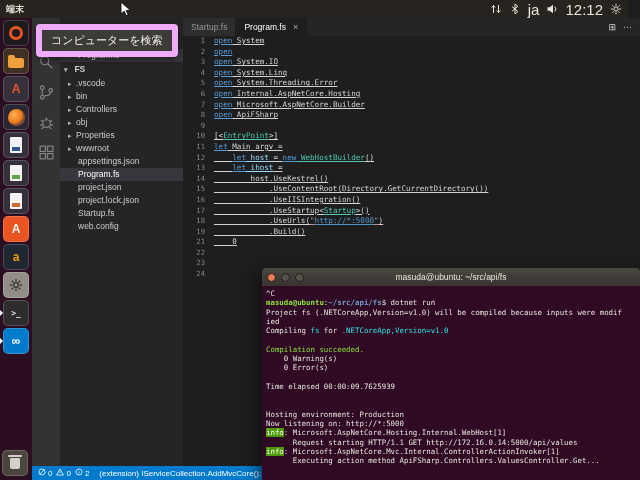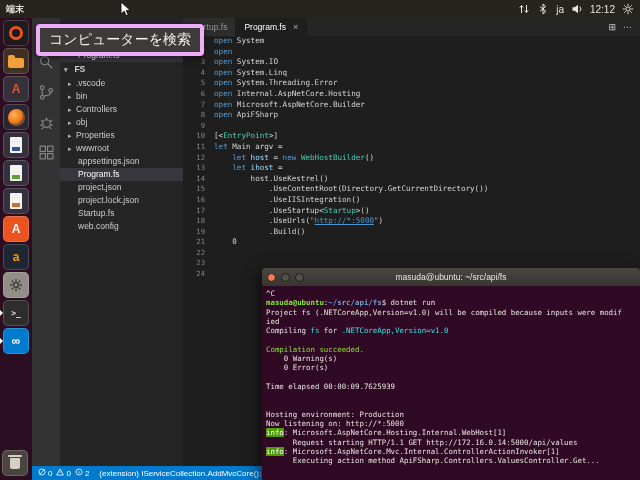--- a/index.html
+++ b/index.html
@@ -1,25 +1,25 @@
 <!DOCTYPE html>
 <html style="--statusbar: #007acc; --terminal_bg: #300a24; --launcher_bg: #2c0e22; --topbar_bg: #27231f; --ubuntu_orange: #e95420;"><head>
 <meta charset="utf-8">
 <style>
   html,body{margin:0;padding:0;background:#000;}
   .screen{position:relative;width:640px;height:480px;overflow:hidden;background:#1e1e1e;
           font-family:"Liberation Sans",sans-serif;-webkit-font-smoothing:antialiased;}
   
-  .topbar{position:absolute;left:0;top:0;right:0;height:18px;background:var(--topbar_bg,#27231f);
+  .topbar{position:absolute;left:0;top:0;right:12px;height:18px;background:var(--topbar_bg,#27231f);
           color:#e8e4dc;font-size:9px;display:flex;align-items:center;justify-content:space-between;z-index:40;}
   .topbar .appname{padding-left:6px;font-weight:bold;}
   .tb-right{display:flex;align-items:center;gap:7px;padding-right:6px;}
   .tb-icon{display:inline-flex;width:12px;height:12px;color:#e8e4dc;}
   .tb-icon svg{width:12px;height:12px;}
-  .tb-text{font-size:10px;}
+  .tb-text{font-size:15px;}
   
   .launcher{position:absolute;left:0;top:18px;bottom:0;width:32px;background:var(--launcher_bg,#2c0e22);z-index:30;}
   .tile{position:relative;width:26px;height:26px;margin:2px auto 1px auto;border-radius:5px;
         border:1px solid rgba(255,255,255,.18);box-sizing:border-box;display:flex;align-items:center;justify-content:center;cursor:pointer;}
   .tile .runarrow{position:absolute;left:-5px;top:8px;width:0;height:0;border-top:4px solid transparent;
         border-bottom:4px solid transparent;border-left:4px solid #fff;}
   .tile.trash{position:absolute;bottom:4px;left:2px;margin:0;}
   .g-ring{width:14px;height:14px;border:3px solid #e95420;border-radius:50%;box-sizing:border-box;}
   .g-folder{position:relative;width:16px;height:10px;background:#f0a13c;border-radius:1px 2px 2px 2px;margin-top:3px;}
   .g-folder:before{content:"";position:absolute;top:-3px;left:0;width:7px;height:3px;background:#f0a13c;border-radius:2px 2px 0 0;}
@@ -51,21 +51,21 @@
   .tabbar{position:absolute;left:0;right:0;top:0;height:18px;background:#252526;display:flex;align-items:stretch;}
   .tab{display:flex;align-items:center;padding:0 8px;background:#2d2d2d;color:#969696;font-size:8.5px;
        border-right:1px solid #1e1e1e;cursor:pointer;}
   .tab.active{background:#1e1e1e;color:#ffffff;}
   .tab .close{margin-left:7px;color:#aaaaaa;font-size:9px;}
   .tab-actions{margin-left:auto;display:flex;align-items:center;gap:7px;color:#cccccc;font-size:9px;padding-right:8px;}
   .tab-actions span{cursor:pointer;}
   .editor{position:absolute;left:0;right:0;top:18px;bottom:0;background:#1e1e1e;overflow:hidden;cursor:text;}
   .cl{display:flex;height:10.6px;line-height:10.6px;font-family:"DejaVu Sans Mono",monospace;font-size:7.6px;}
   .cl .ln{width:22px;text-align:right;padding-right:9px;color:#858585;flex:none;font-size:7.2px;}
-  .tok{white-space:pre;}
+  .tok{white-space:pre;text-decoration:underline;}
   .c-kw{color:#569cd6}.c-type{color:#4ec9b0}.c-str{color:#ce9178}
   .c-link{color:#4e94ce;text-decoration:underline}.c-var{color:#9cdcfe}.c-def{color:#d4d4d4}
   
   .statusbar{position:absolute;left:0;right:0;bottom:0;height:14px;background:var(--statusbar,#007acc);
              color:#ffffff;font-size:8px;display:flex;align-items:center;gap:4px;padding-left:6px;white-space:nowrap;overflow:hidden;}
   .sb-item{display:flex;align-items:center;gap:2px;cursor:pointer;}
   .sb-item svg{width:8px;height:8px;}
   .sb-msg{margin-left:6px;}
   
   .termwin{position:absolute;left:262px;top:268px;width:378px;height:212px;z-index:50;
@@ -76,22 +76,22 @@
   .wbtn.close{background:#f27b57;}
   .wbtn.min,.wbtn.max{background:#56524b;}
   .termtitle{position:absolute;left:0;right:0;text-align:center;color:#e8e4dc;font-size:8.5px;pointer-events:none;}
   .termbody{position:absolute;left:0;right:0;top:18px;bottom:0;background:var(--terminal_bg,#300a24);
             padding:3px 4px;box-sizing:border-box;overflow:hidden;cursor:text;}
   .tl{height:9.3px;line-height:9.3px;font-family:"DejaVu Sans Mono",monospace;font-size:7.4px;color:#e6e3df;white-space:pre;overflow:hidden;}
   .t-user{color:#8ae234;font-weight:bold}.t-path{color:#729fcf;font-weight:bold}
   .t-ok{color:#8ae234}.t-cyan{color:#34e2e2}.t-def{color:#e6e3df}
   .t-info{background:#4e9a06;color:#ffffff;}
   
-  .tooltip{position:absolute;left:36px;top:24px;z-index:60;background:#3c3b37;border:4px solid #f0abfc;
-           border-radius:4px;padding:3px 9px;color:#f4f1ec;font-size:14px;box-shadow:0 2px 6px rgba(0,0,0,.5);white-space:nowrap;}
+  .tooltip{position:absolute;left:36px;top:24px;z-index:60;background:#3c3b37;border:6px solid #f0abfc;
+           border-radius:4px;padding:3px 9px;color:#f4f1ec;font-size:11px;box-shadow:0 2px 6px rgba(0,0,0,.5);white-space:nowrap;}
   .cursor{position:absolute;left:120px;top:2px;z-index:99;pointer-events:none;}
 </style>
 </head>
 <body>
 
 <div class="screen">
 
   <div class="topbar">
     <span class="appname">端末</span>
     <span class="tb-right" id="tb-right">

